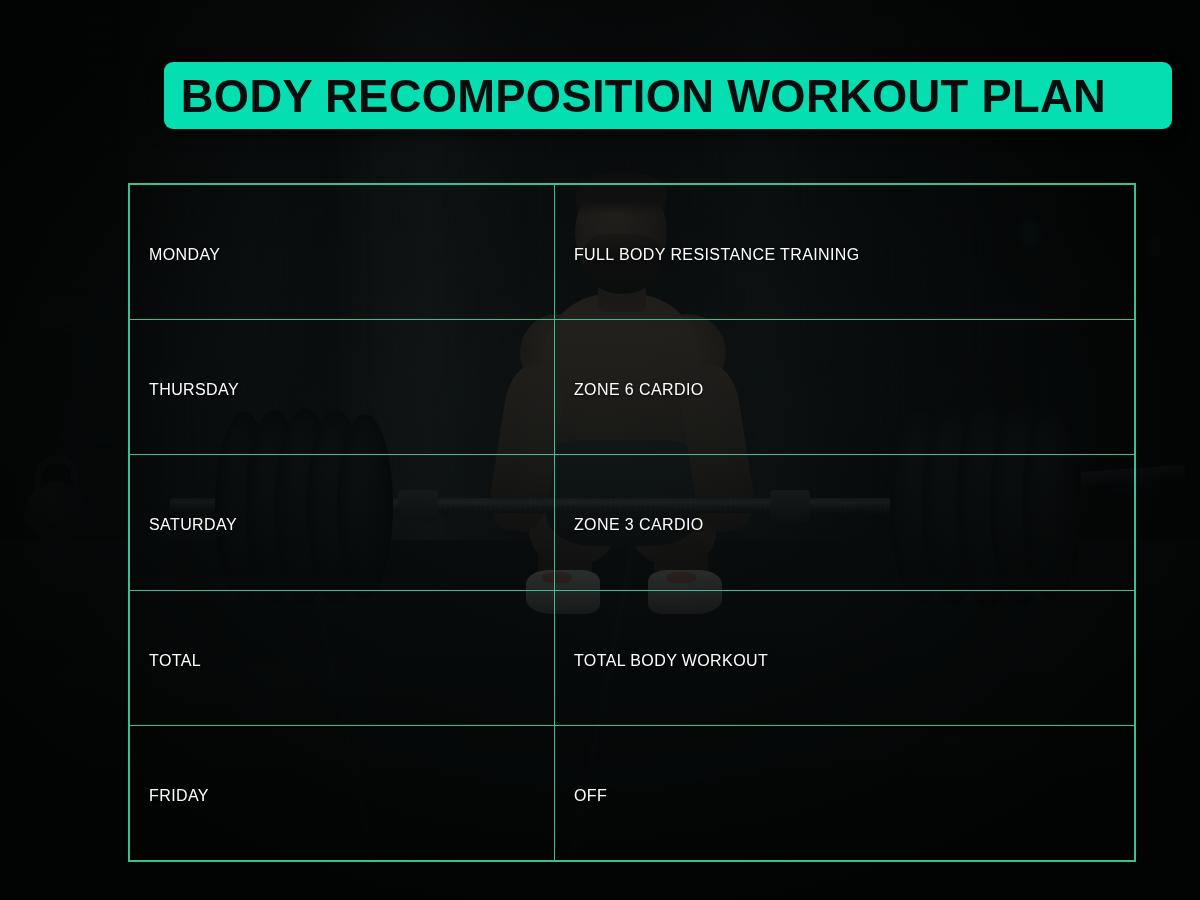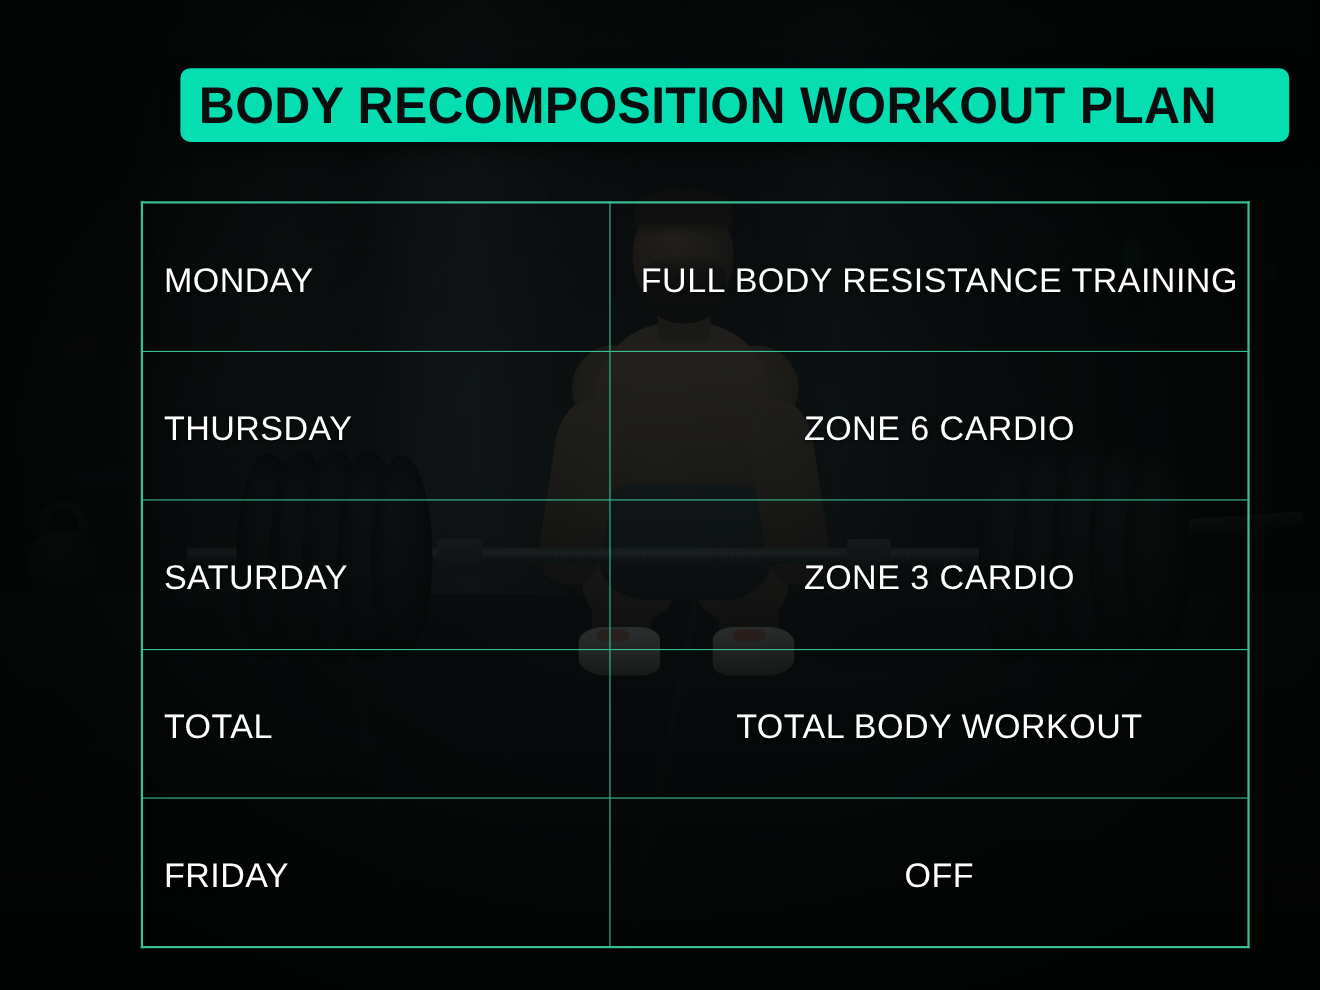--- a/index.html
+++ b/index.html
@@ -300,28 +300,28 @@
   }
   .plan-row { display:table-row; }
   .plan-cell {
     display:table-cell;
     vertical-align:middle;
     border:1px solid #39bf94;
     padding:0 0 0 19px;
     height:97px;
     color:#ffffff;
     font-family:"Liberation Sans", sans-serif;
-    font-size:31px;
+    font-size:16px;
     font-weight:normal;
     letter-spacing:0.4px;
     white-space:nowrap;
     text-shadow:0 1px 3px rgba(0,0,0,0.7);
   }
   .plan-cell.day { width:384px; }
-  .plan-cell.activity { width:524px;text-align:center; }
+  .plan-cell.activity { width:524px; }
   .cell-text { display:block; position:relative; top:3px; }
 </style>
 </head>
 <body>
 
 <div class="poster">
 
   <div class="bg-photo">
     <div class="bg-wall"></div>
     <div class="bg-wall-tex"></div>

